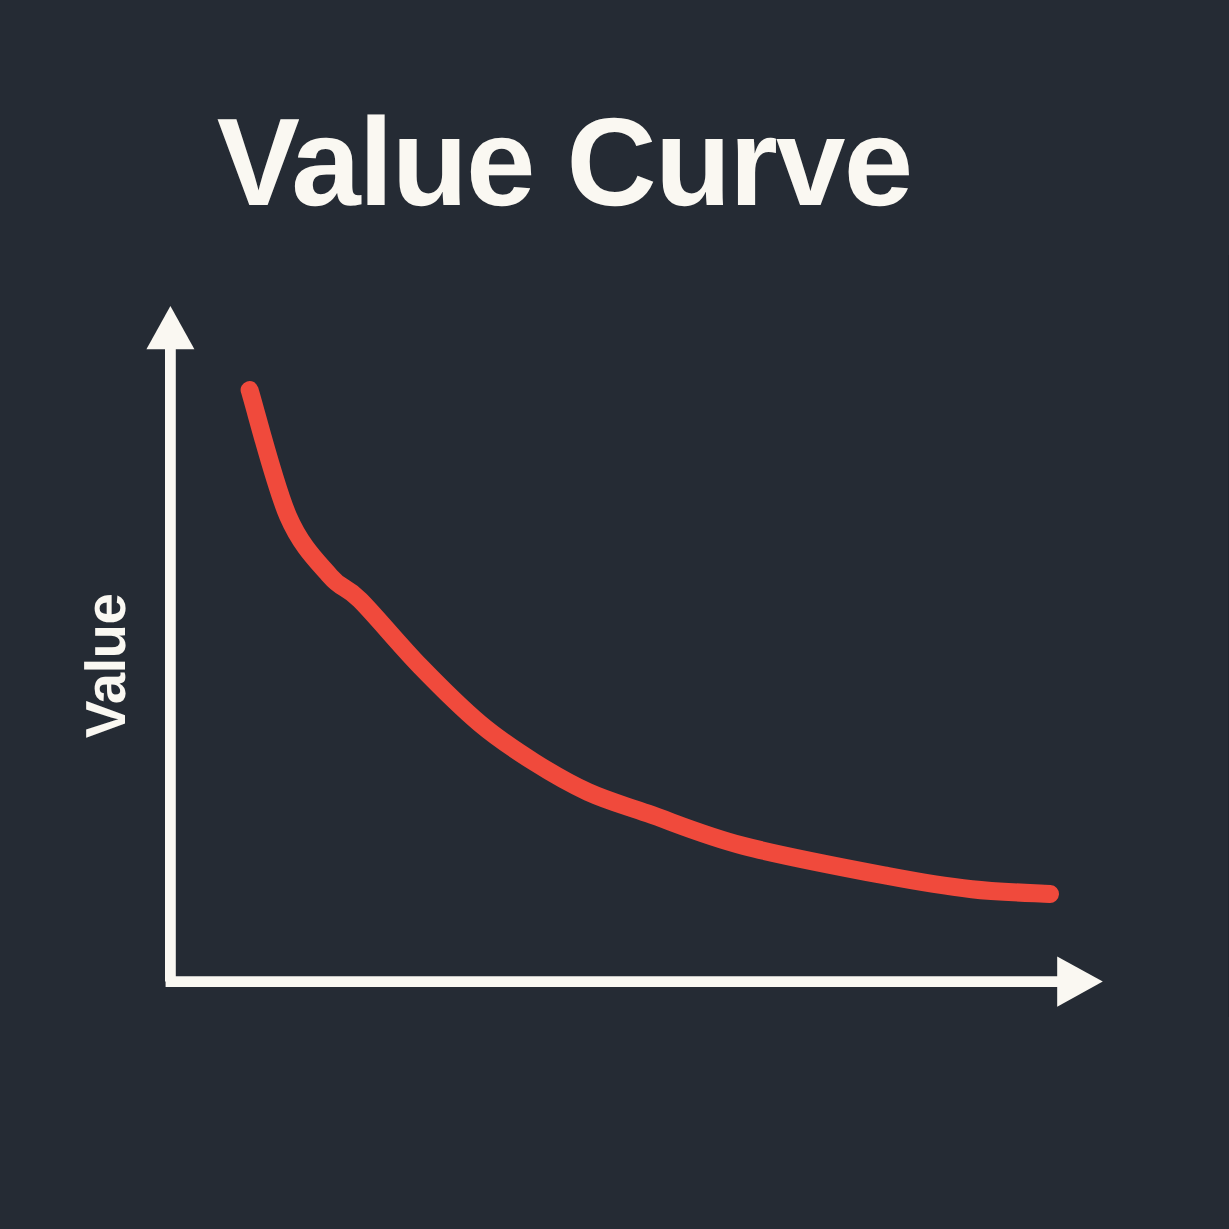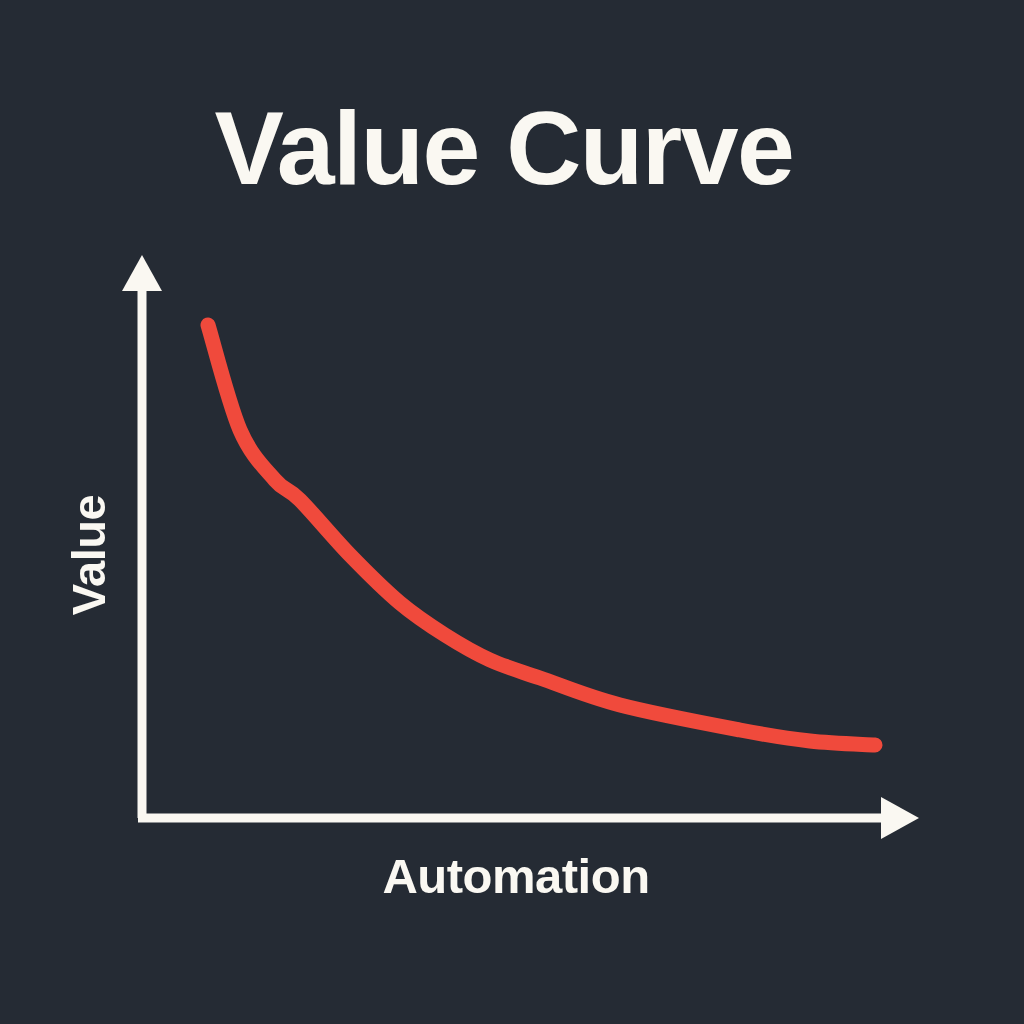--- a/index.html
+++ b/index.html
@@ -23,31 +23,30 @@
   #chart-svg {
     position: absolute;
     inset: 0;
     width: 1024px;
     height: 1024px;
     display: block;
   }
   .chart-title {
     position: absolute;
     left: 0;
-    top: 96px;
+    top: 84px;
     width: 940px;
     text-align: center;
     font-size: 104px;
     font-weight: bold;
     letter-spacing: -1.5px;
     line-height: 1;
     color: #faf8f2;
     white-space: nowrap;
     user-select: none;
-    margin-left: 34px;
   }
   .axis-label-x {
     position: absolute;
     left: 166px;
     top: 852px;
     width: 700px;
     text-align: center;
     font-size: 49px;
     font-weight: bold;
     letter-spacing: -0.5px;
@@ -88,15 +87,14 @@
 
     <polygon points="919,818 881,839 881,797" fill="#faf8f2"></polygon>
 
     <path id="value-curve" d="M 208 325 C 213.33 342.50, 228.83 404.17, 240 430 C 251.17 455.83, 265.00 468.33, 275 480 C 285.00 491.67, 287.50 487.50, 300 500 C 312.50 512.50, 333.33 537.83, 350 555 C 366.67 572.17, 384.17 589.67, 400 603 C 415.83 616.33, 430.00 625.50, 445 635 C 460.00 644.50, 474.17 652.83, 490 660 C 505.83 667.17, 518.33 670.50, 540 678 C 561.67 685.50, 586.67 696.33, 620 705 C 653.33 713.67, 708.33 724.00, 740 730 C 771.67 736.00, 787.50 738.50, 810 741 C 832.50 743.50, 864.17 744.33, 875 745" fill="none" stroke="#f04a3c" stroke-width="15" stroke-linecap="round" stroke-linejoin="round"></path>
   </svg>
 
   <div class="chart-title" style="color: rgb(250, 248, 242);">Value Curve</div>
 
   <div class="axis-label-y" style="color: rgb(250, 248, 242);">Value</div>
 
-  <div class="axis-label-x" style="color: rgb(250, 248, 242);">Automation</div>
 
 </div>
 
 </body></html>

